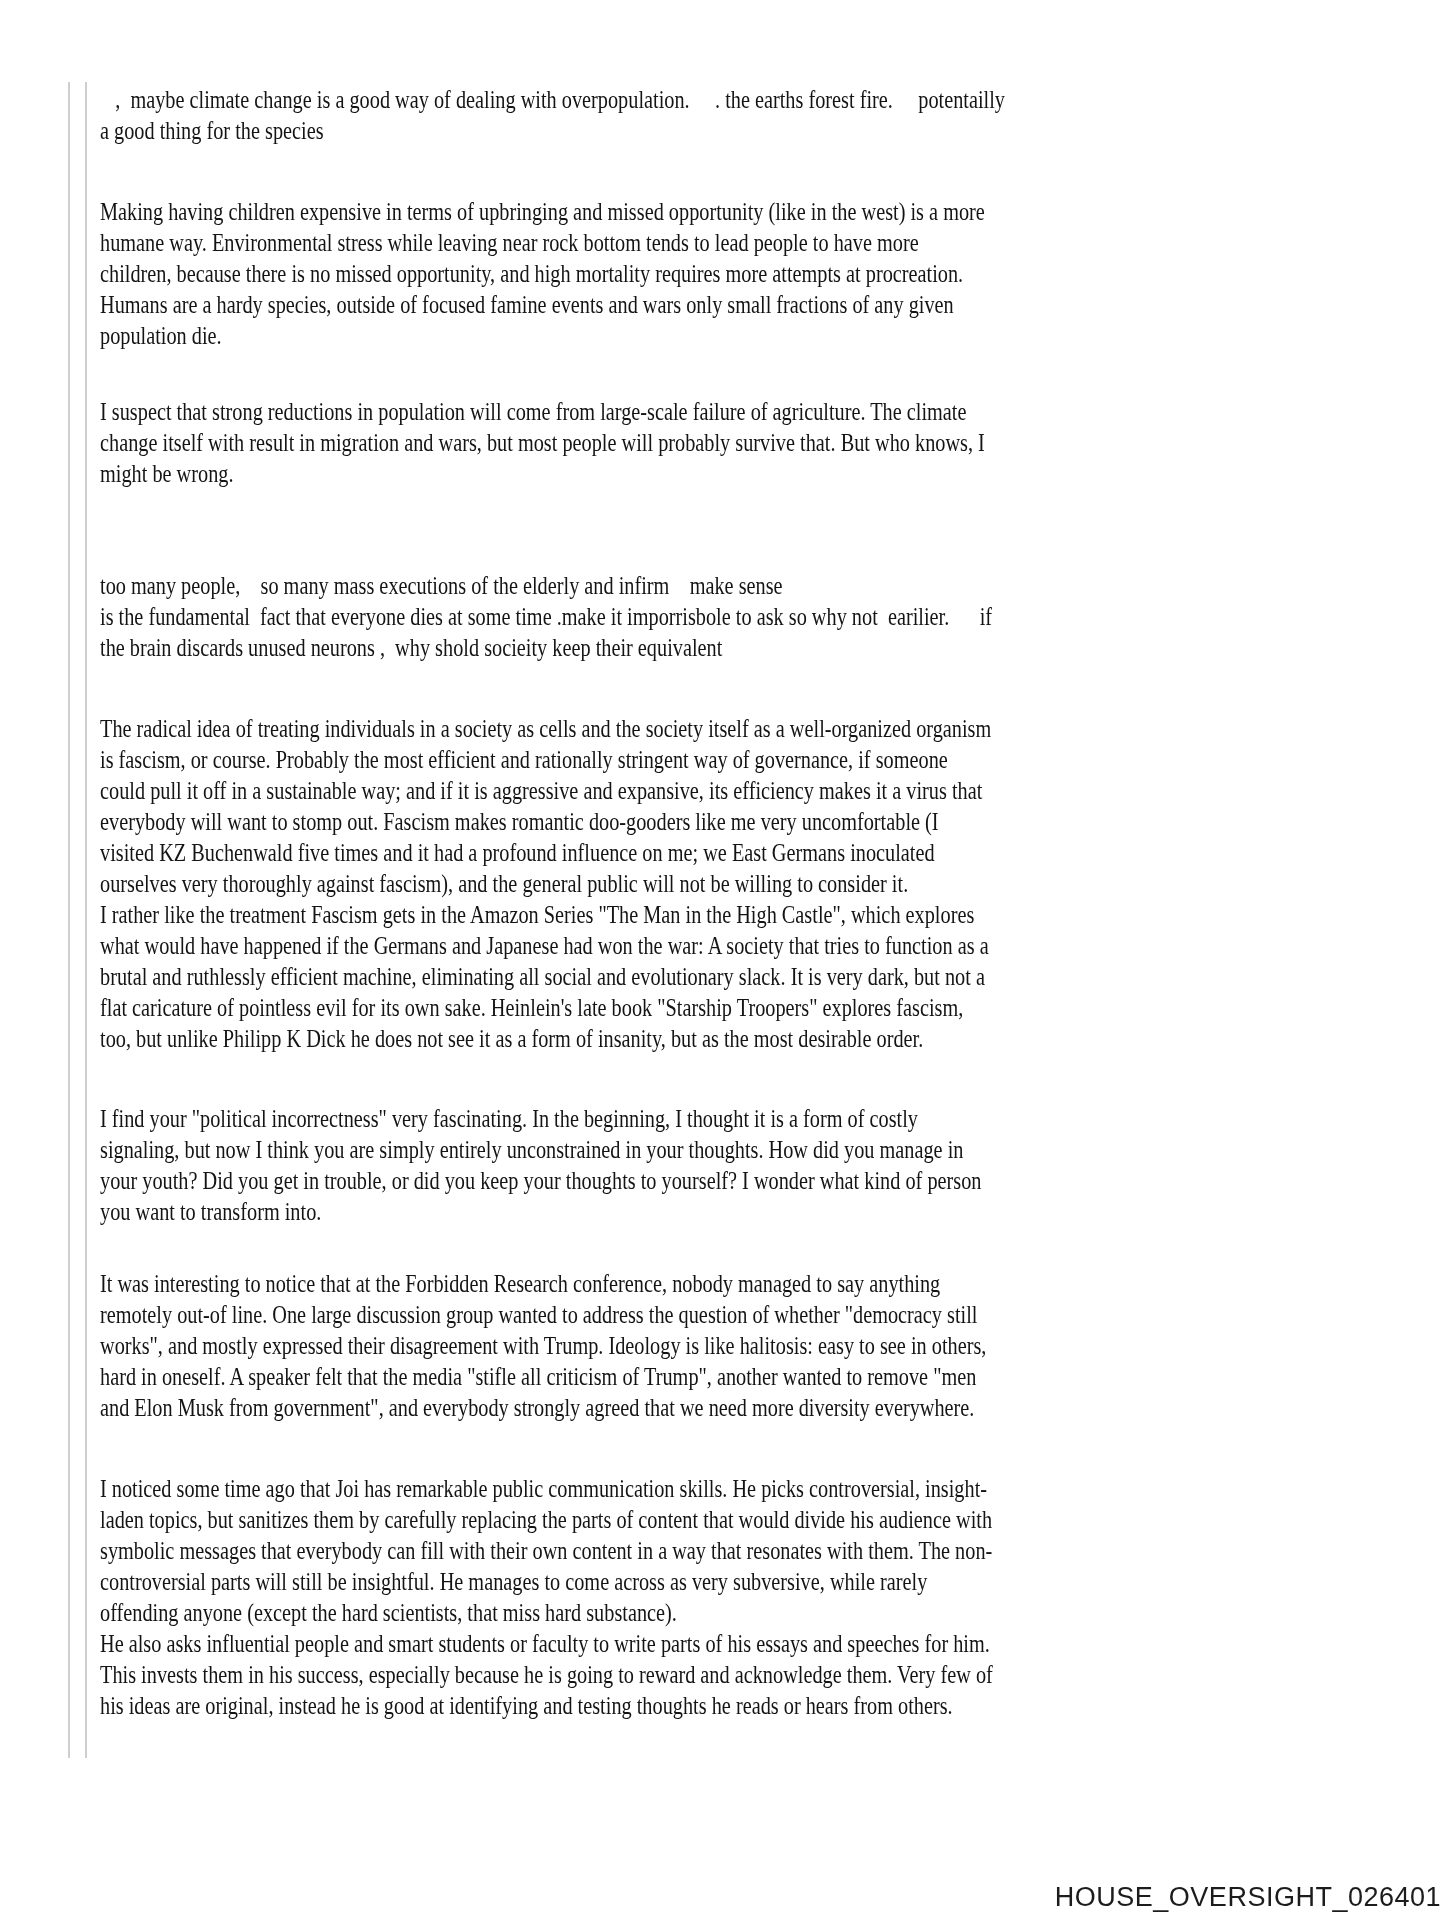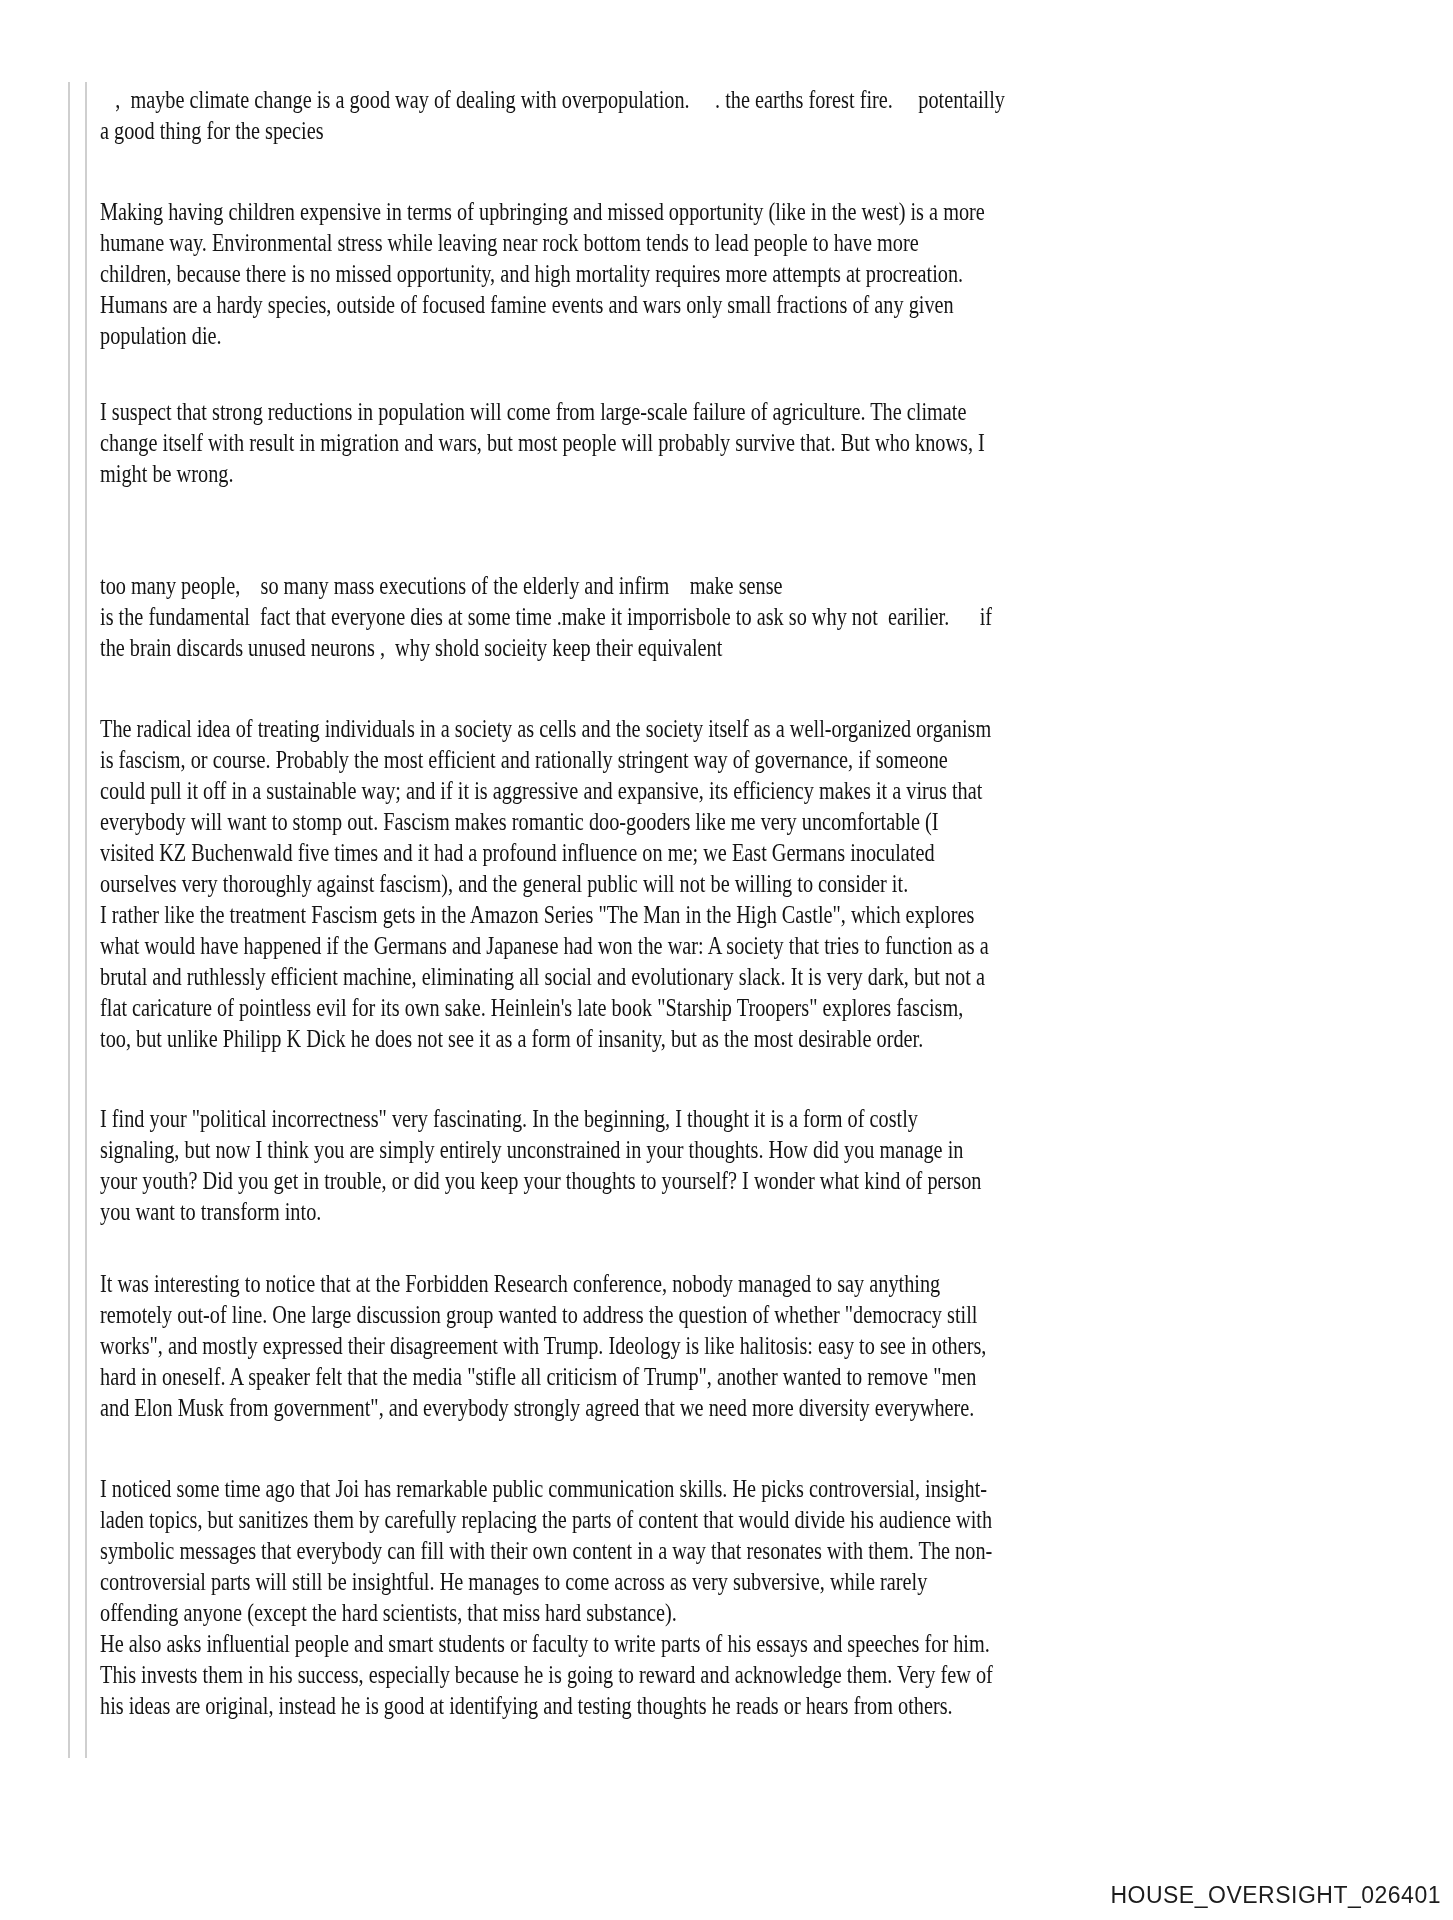--- a/index.html
+++ b/index.html
@@ -48,21 +48,21 @@
   .para.p4 { margin-bottom: 50px; }
   .para.p5 { margin-bottom: 49px; }
   .para.p6 { margin-bottom: 41px; }
   .para.p7 { margin-bottom: 50px; }
   .para.p8 { margin-bottom: 0; }
   .bates {
     position: absolute;
     top: 1882px;
     right: 12px;
     font-family: "Liberation Sans", sans-serif;
-    font-size: 23px;
+    font-size: 27px;
     letter-spacing: 0.5px;
     color: #1c1c1c;
     white-space: nowrap;
   }
 </style>
 </head>
 <body>
 
 <div>
 

